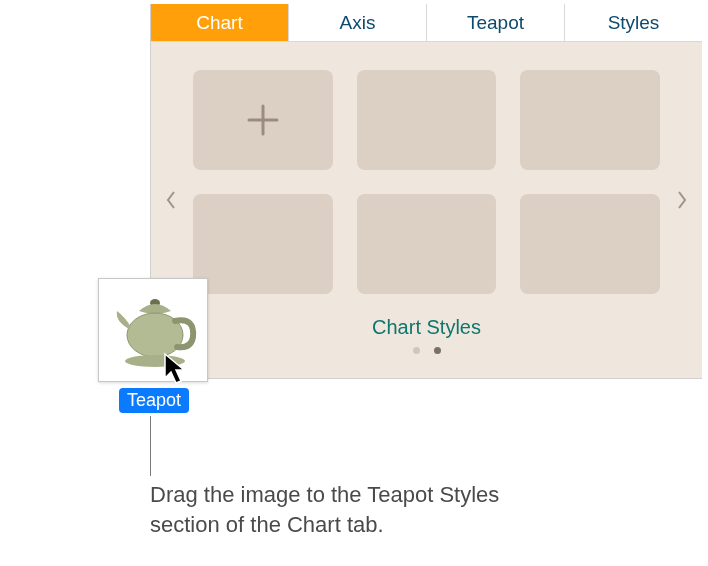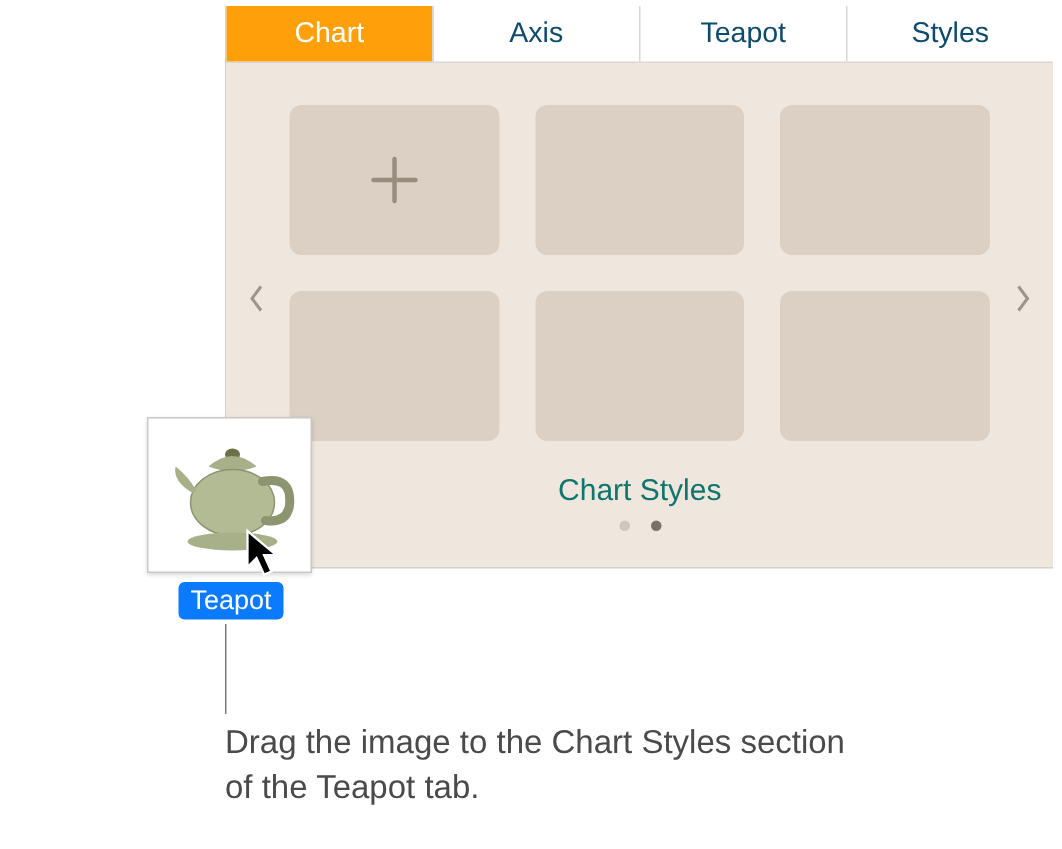--- a/index.html
+++ b/index.html
@@ -204,13 +204,13 @@
     </svg>
   </div>
   <span class="file-label">Teapot</span>
 </div>
 
 <svg class="cursor" width="30" height="34" viewBox="0 0 30 34">
   <path d="M3 2 L3 26 L9 20 L14 31 L19 29 L14 18 L22 18 Z" fill="#000" stroke="#fff" stroke-width="1.5"></path>
 </svg>
 
 <div class="callout-line"></div>
-<div class="callout-text">Drag the image to the Chart Styles section of the Teapot tab.</div>
+<div class="callout-text">Drag the image to the Teapot Styles section of the Chart tab.</div>
 
 </body></html>

